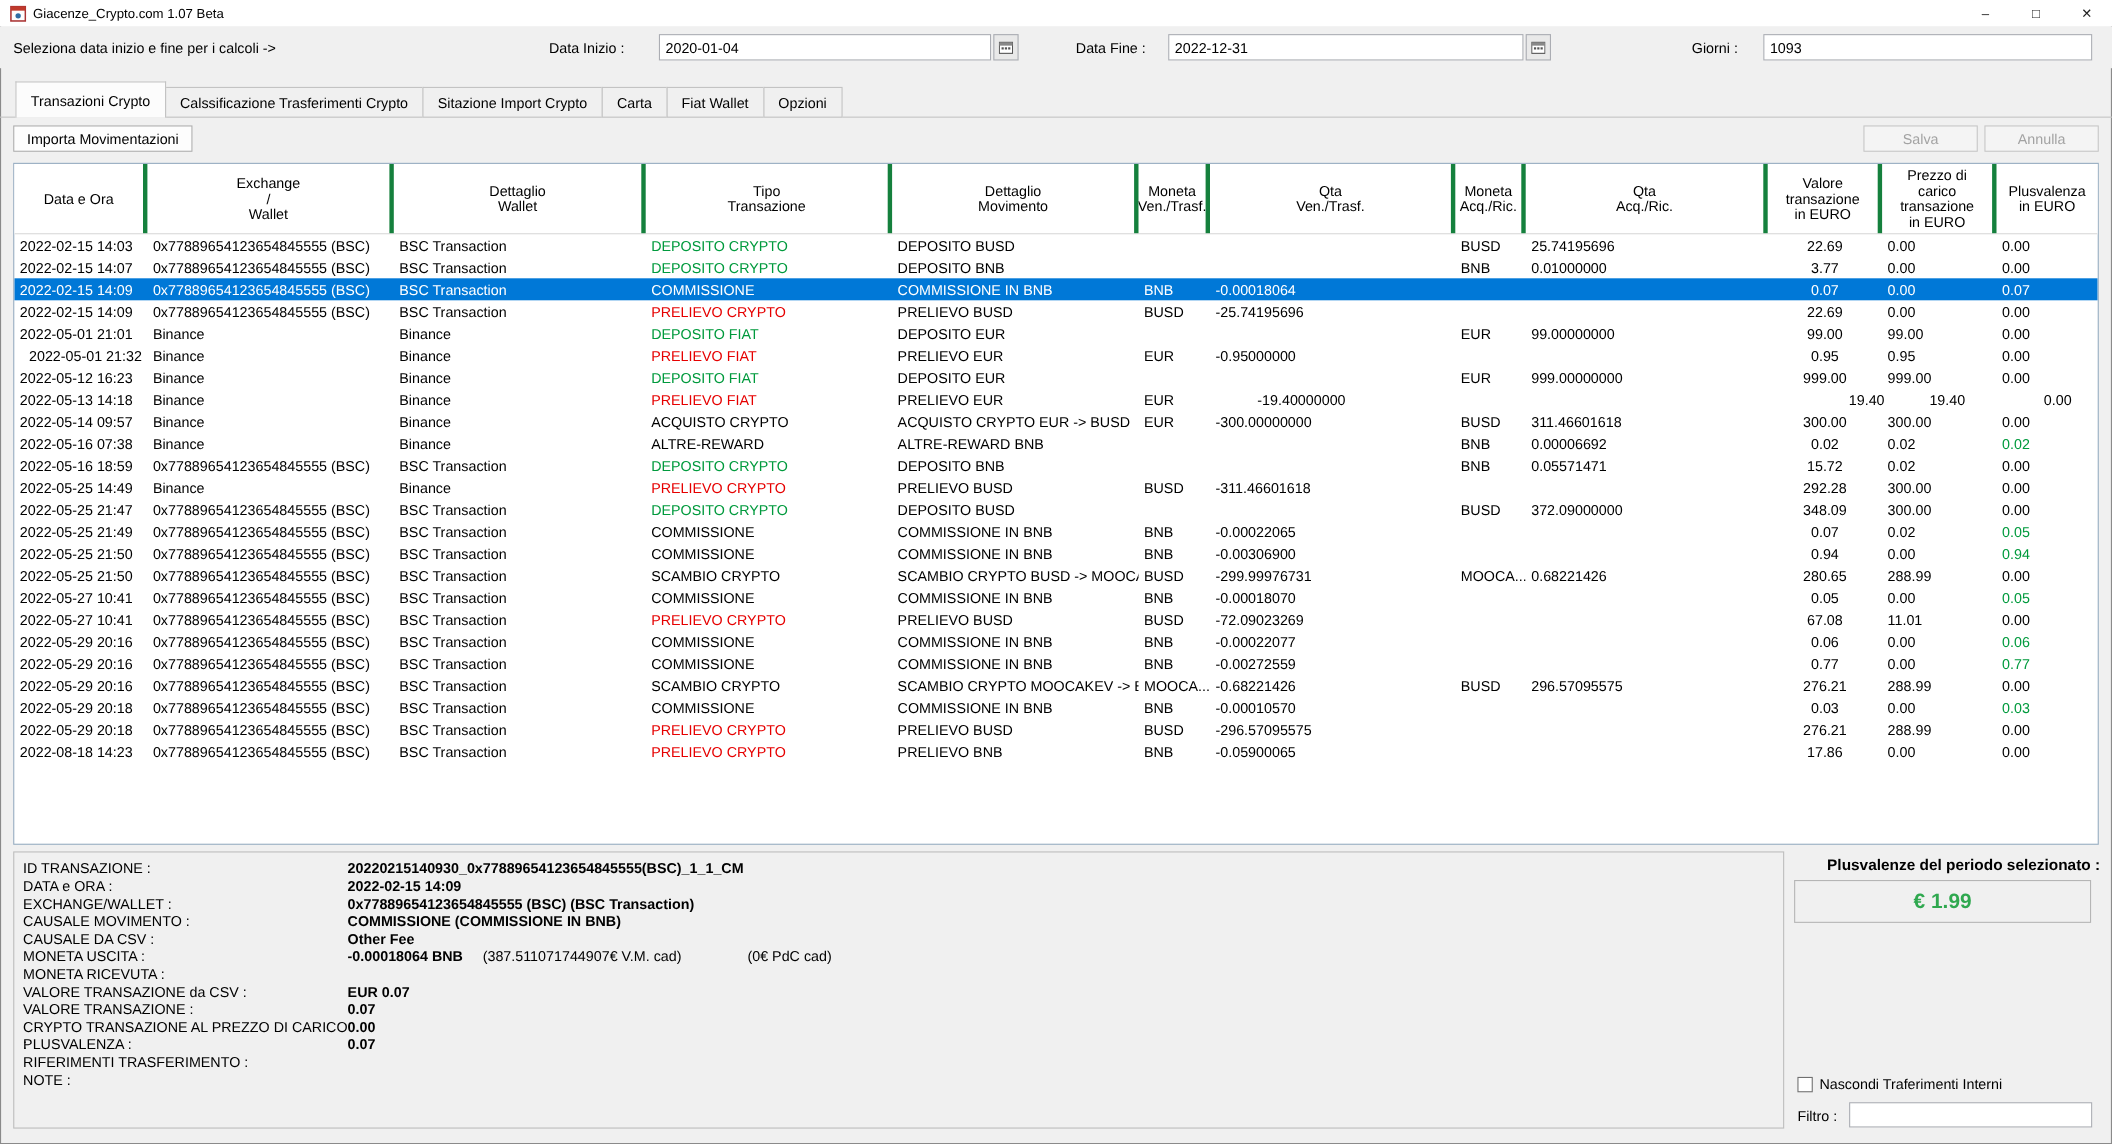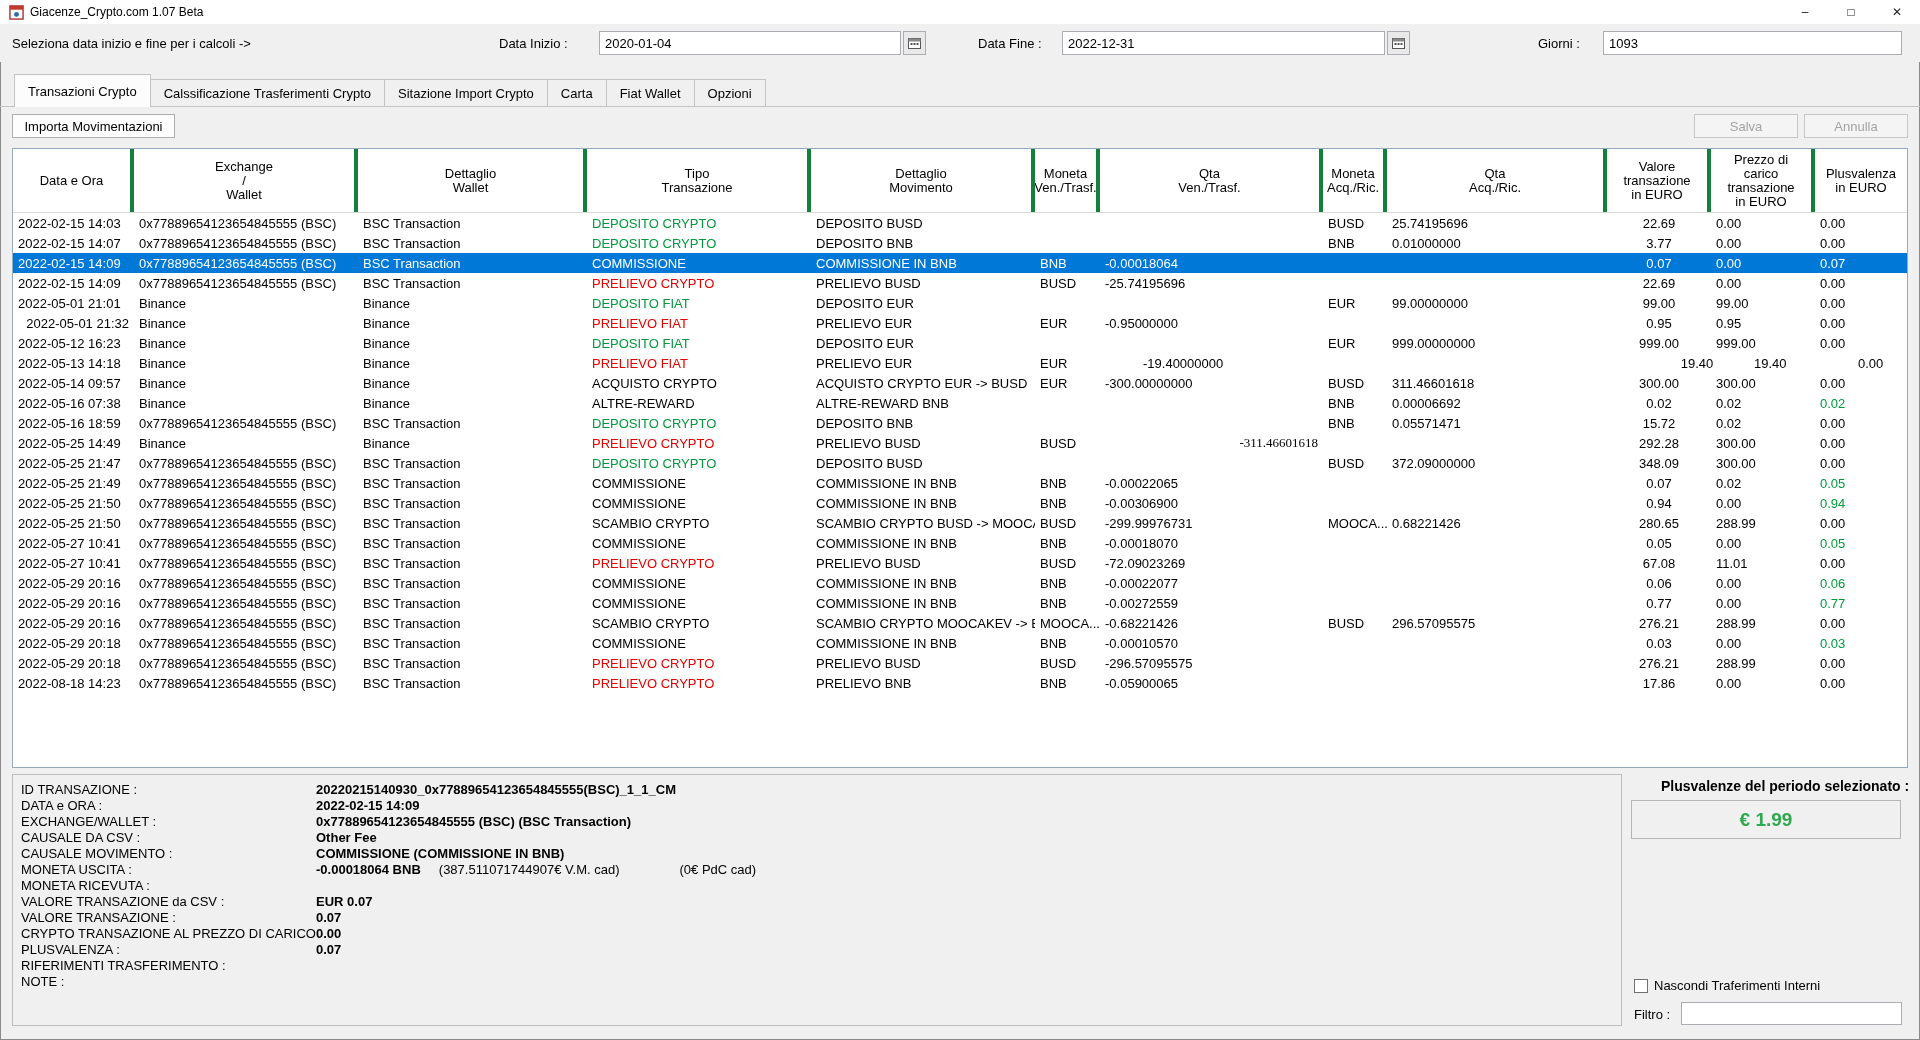--- a/index.html
+++ b/index.html
@@ -323,21 +323,21 @@
         <div class="gcell" style="width: 104px; text-align: left;">0.02</div>
         <div class="gcell" style="width: 92px; text-align: left;">0.00</div>
       </div>
       <div class="grow">
         <div class="gcell" style="width: 121px; text-align: left;">2022-05-25 14:49</div>
         <div class="gcell" style="width: 224px; text-align: left;">Binance</div>
         <div class="gcell" style="width: 229px; text-align: left;">Binance</div>
         <div class="gcell tred" style="width: 224px; text-align: left;">PRELIEVO CRYPTO</div>
         <div class="gcell" style="width: 224px; text-align: left;">PRELIEVO BUSD</div>
         <div class="gcell" style="width: 65px; text-align: left;">BUSD</div>
-        <div class="gcell" style="width: 223px; text-align: right; font-family: Liberation Serif, serif;">-311.46601618</div>
+        <div class="gcell" style="width: 223px; text-align: left;">-311.46601618</div>
         <div class="gcell" style="width: 64px; text-align: left;"></div>
         <div class="gcell" style="width: 220px; text-align: left;"></div>
         <div class="gcell" style="width: 104px; text-align: center;">292.28</div>
         <div class="gcell" style="width: 104px; text-align: left;">300.00</div>
         <div class="gcell" style="width: 92px; text-align: left;">0.00</div>
       </div>
       <div class="grow">
         <div class="gcell" style="width: 121px; text-align: left;">2022-05-25 21:47</div>
         <div class="gcell" style="width: 224px; text-align: left;">0x77889654123654845555 (BSC)</div>
         <div class="gcell" style="width: 229px; text-align: left;">BSC Transaction</div>
@@ -516,26 +516,26 @@
       </div>
       <div class="dline">
         <span class="dlabel">DATA e ORA :</span>
         <span class="dvalue">2022-02-15 14:09</span>
       </div>
       <div class="dline">
         <span class="dlabel">EXCHANGE/WALLET :</span>
         <span class="dvalue">0x77889654123654845555 (BSC) (BSC Transaction)</span>
       </div>
       <div class="dline">
+        <span class="dlabel">CAUSALE MOVIMENTO :</span>
+        <span class="dvalue">COMMISSIONE (COMMISSIONE IN BNB)</span>
+      </div>
+      <div class="dline">
         <span class="dlabel">CAUSALE DA CSV :</span>
         <span class="dvalue">Other Fee</span>
-      </div>
-      <div class="dline">
-        <span class="dlabel">CAUSALE MOVIMENTO :</span>
-        <span class="dvalue">COMMISSIONE (COMMISSIONE IN BNB)</span>
       </div>
       <div class="dline">
         <span class="dlabel">MONETA USCITA :</span>
         <span class="dvalue">-0.00018064 BNB</span>
         <span class="dnote">(387.511071744907€ V.M. cad)</span>
         <span class="dnote2">(0€ PdC cad)</span>
       </div>
       <div class="dline">
         <span class="dlabel">MONETA RICEVUTA :</span>
         <span class="dvalue"></span>

